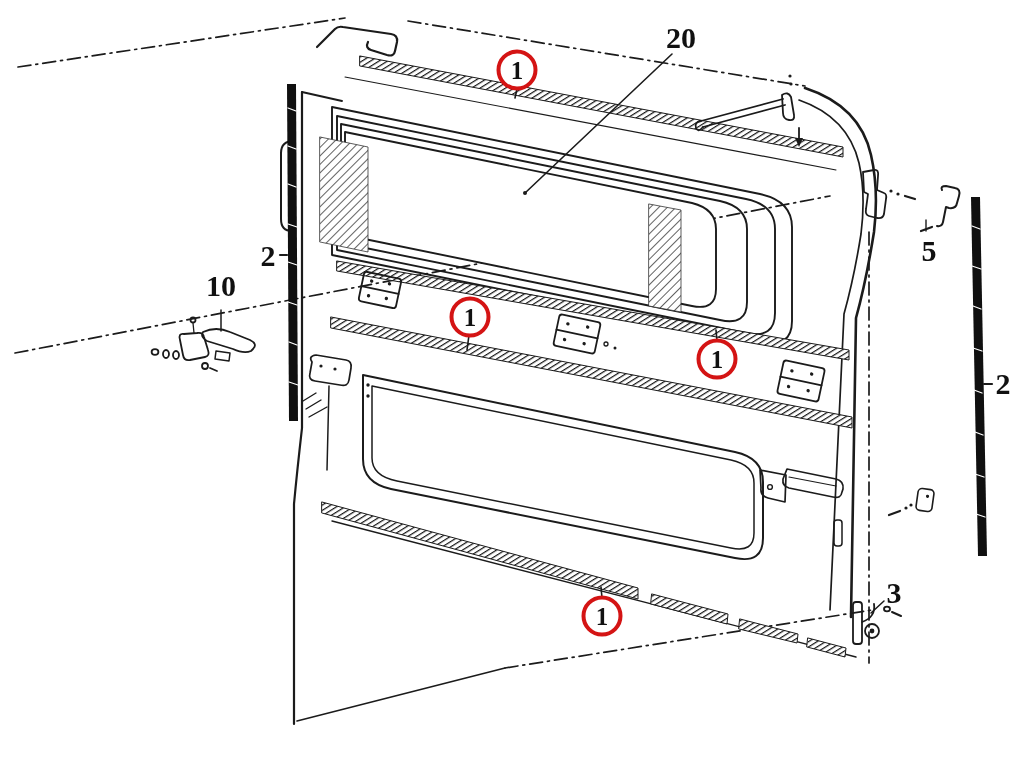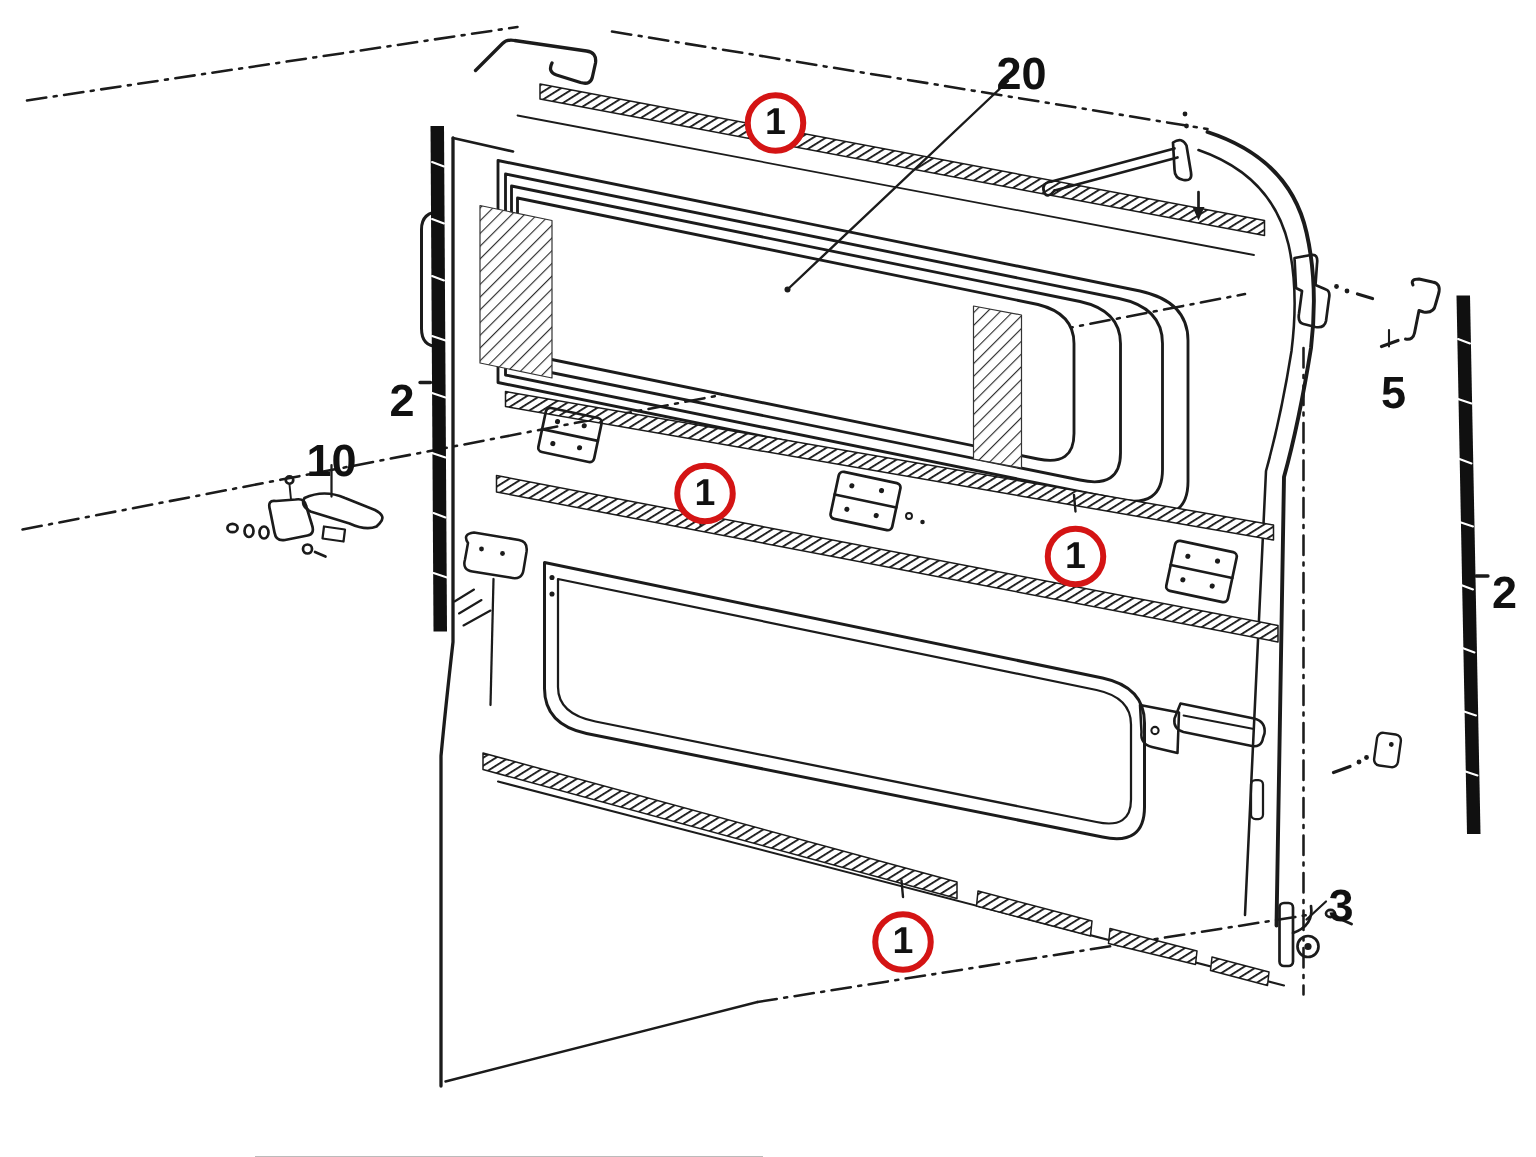--- a/index.html
+++ b/index.html
@@ -5,22 +5,21 @@
   html,body{margin:0;padding:0;background:#888;}
   #canvas{
     position:relative;width:1024px;height:771px;background:#fff;overflow:hidden;
     font-family:"DejaVu Serif", serif;
   }
   #lineart{position:absolute;left:0;top:0;}
   #callout-layer{position:absolute;left:0;top:0;width:100%;height:100%;}
   .callout{
     position:absolute;transform:translate(-50%,-50%);
     color:#111;font-weight:bold;line-height:1;white-space:nowrap;
-    font-family:Liberation Sans, sans-serif;
-    margin-top:12px;
+    font-family:Liberation Serif, serif;
   }
   .callout.plain{font-size:30px;}
   .callout.circled{
     width:41px;height:41px;box-sizing:border-box;
     border:4px solid var(--accent,#d41414);border-radius:50%;
     background:#fff;font-size:25px;
     display:flex;align-items:center;justify-content:center;
   }
 </style>
 </head>
@@ -206,18 +205,18 @@
     </g>
   </svg>
 
   <div id="callout-layer">
       <div class="callout circled" style="left: 517px; top: 70px;">1</div>
       <div class="callout circled" style="left: 470px; top: 317px;">1</div>
       <div class="callout circled" style="left: 717px; top: 359px;">1</div>
       <div class="callout circled" style="left: 602px; top: 616px;">1</div>
       <div class="callout plain" style="left: 681px; top: 38px;">20</div>
       <div class="callout plain" style="left: 268px; top: 256px;">2</div>
-      <div class="callout plain" style="left: 221px; top: 296px;">10</div>
+      <div class="callout plain" style="left: 221px; top: 286px;">10</div>
       <div class="callout plain" style="left: 929px; top: 251px;">5</div>
       <div class="callout plain" style="left: 1003px; top: 384px;">2</div>
       <div class="callout plain" style="left: 894px; top: 593px;">3</div>
     </div>
 </div>
 
 </body></html>

